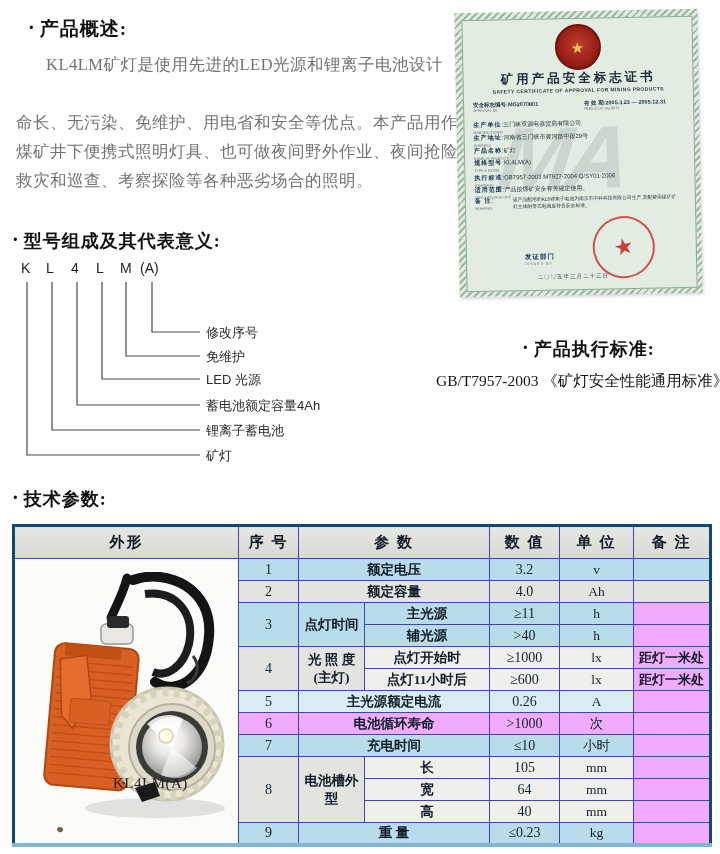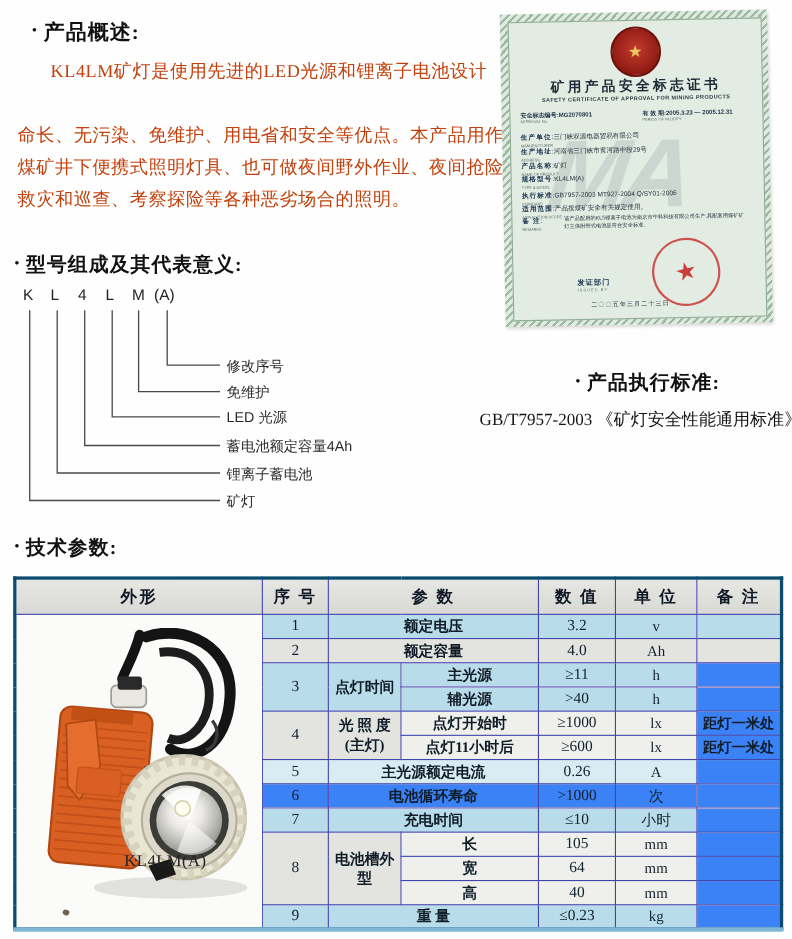--- a/index.html
+++ b/index.html
@@ -4,21 +4,21 @@
 <style>
   html,body{margin:0;padding:0;background:#ffffff;}
   #page{position:relative;width:720px;height:854px;background:#fefefe;overflow:hidden;
         font-family:"Liberation Serif","DejaVu Serif",serif;color:#1a1a1a;}
 
   
   .sec-head{position:absolute;font-weight:bold;color:#111;letter-spacing:1px;}
   .sec-head .bullet{font-size:20px;margin-right:4px;vertical-align:1px;}
 
   
-  .para-line{position:absolute;left:16px;width:446px;font-size:16.5px;color:#c2410c;
+  .para-line{position:absolute;left:16px;width:446px;font-size:16.5px;color:#737373;
              letter-spacing:0.5px;white-space:nowrap;}
   .para-line.indent{padding-left:30px;}
 
   
   #certificate{position:absolute;left:457px;top:11px;width:243px;height:284px;
     transform:rotate(-1.1deg);
     background:repeating-linear-gradient(135deg,#9cbaa2 0 2px,#dfe9df 2px 5px);
     padding:7px;box-sizing:border-box;box-shadow:1px 2px 3px rgba(0,0,0,0.15);}
   #cert-inner{position:relative;width:100%;height:100%;background:#e3ece3;
     border:1px solid #8fac94;font-family:"Liberation Sans","DejaVu Sans",sans-serif;}
@@ -62,21 +62,21 @@
     width:697px;border:3px solid #0c4a6e;}
   #specs-table td,#specs-table th{border:1.5px solid #4343ae;padding:0;text-align:center;
     vertical-align:middle;overflow:hidden;}
   #specs-table tr{height:22px;}
   #specs-table tr.hdr{height:33px;}
   .hdr th{background:linear-gradient(#e6e6e3,#d8d8d5);font-size:15px;font-weight:bold;
     color:#101826;letter-spacing:2px;}
   .c-blue{background:#b9dcea;}
   .c-gray{background:#e3e3e0;}
   .c-pale{background:#d9ecf3;}
-  .c-white{background:#3b82f6;}
+  .c-white{background:#f0abfc;}
   .c-lite{background:#efefeb;}
   .seq{font-size:14px;color:#13202e;}
   .param{font-size:13.5px;font-weight:bold;color:#101c28;}
   .val{font-size:14px;color:#13202e;}
   .unit{font-size:13.5px;color:#13202e;}
   .rem{font-size:13px;font-weight:bold;color:#101c28;}
   #shape-cell{background:#fbfbf9;position:relative;}
   #product-label{position:absolute;left:98px;top:216px;font-size:15px;color:#222;letter-spacing:0.5px;}
   #scan-speck{position:absolute;left:42px;top:268px;width:6px;height:5px;background:#4a3a20;
     border-radius:60% 40% 50% 50%;transform:rotate(20deg);opacity:0.8;}

